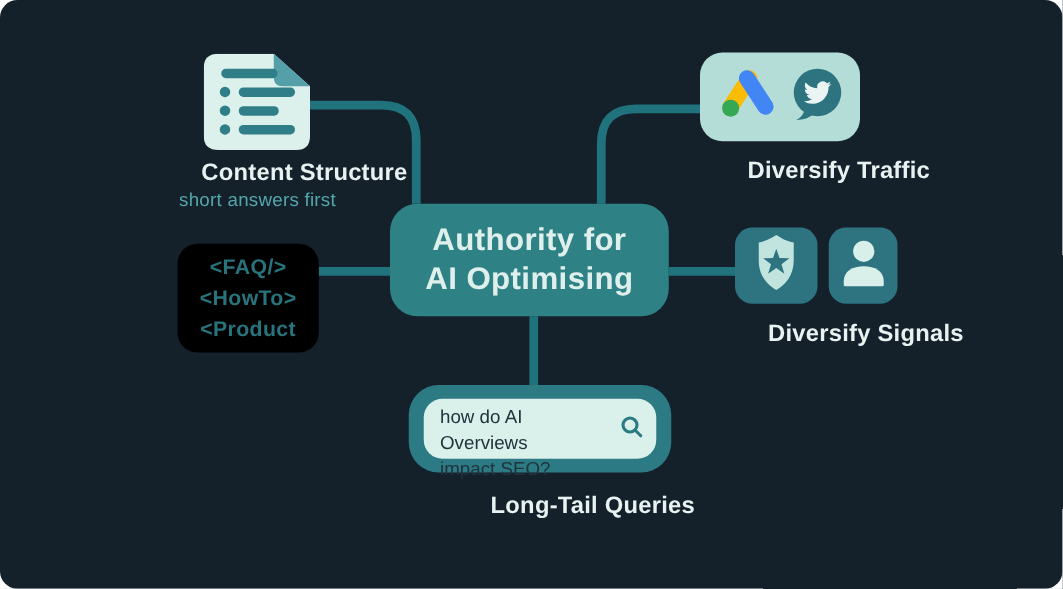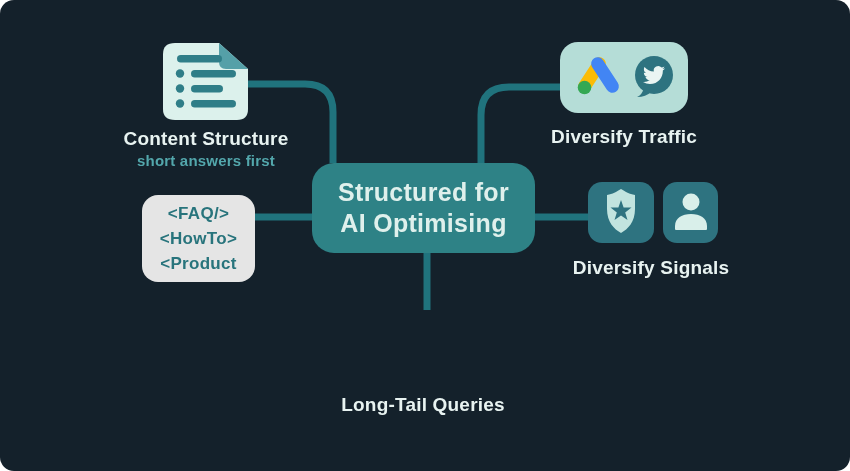--- a/index.html
+++ b/index.html
@@ -5,26 +5,26 @@
   html,body{margin:0;padding:0;background:#FFFFFF;}
   .canvas{
     position:relative;width:850px;height:471px;background:#14212B;
     border-radius:14px;overflow:hidden;
     font-family:"Liberation Sans","DejaVu Sans",sans-serif;
   }
   .connectors{position:absolute;left:0;top:0;width:850px;height:471px;}
   .connectors path{stroke:#20737D;stroke-width:7;fill:none;}
 
   .label{
-    position:absolute;text-align:center;color:#E8F3F1;
+    position:absolute;text-align:right;color:#E8F3F1;
     font-size:19px;font-weight:bold;letter-spacing:.2px;white-space:nowrap;
   }
   .sublabel{
     position:absolute;text-align:center;color:#53A7AC;
-    font-size:15px;font-weight:bold;letter-spacing:.2px;white-space:nowrap;
+    font-size:15px;font-weight:normal;letter-spacing:.2px;white-space:nowrap;
   }
 
   
   .doc-icon{position:absolute;left:163px;top:43px;width:85px;height:77px;}
 
   
   .central{
     position:absolute;left:312px;top:163px;width:223px;height:90px;
     background:#2E8286;border-radius:22px;color:#DFF0EC;
     display:flex;flex-direction:column;align-items:center;justify-content:center;
@@ -40,21 +40,21 @@
 
   
   .tile{position:absolute;top:182px;height:61px;background:#2E7380;border-radius:14px;
         display:flex;align-items:center;justify-content:center;}
   .tile-shield{left:588px;width:66px;}
   .tile-person{left:663px;width:55px;}
 
   
   .code-box{
     position:absolute;left:142px;top:195px;width:113px;height:87px;
-    background:#e5e5e5;border-radius:16px;
+    background:#000000;border-radius:16px;
     display:flex;flex-direction:column;align-items:center;justify-content:center;
     color:#28747C;font-size:17px;font-weight:bold;line-height:25px;letter-spacing:.3px;
   }
 
   
   .lt-outer{
     position:absolute;left:327px;top:308px;width:210px;height:70px;
     background:#2C7A83;border-radius:24px;
   }
   .search-box{
@@ -88,21 +88,21 @@
       <circle cx="17" cy="60.5" r="4.2" fill="#2F7E88"></circle>
       <rect x="28" y="27" width="45" height="7.5" rx="3.75" fill="#2F7E88"></rect>
       <rect x="28" y="42" width="32" height="7.5" rx="3.75" fill="#2F7E88"></rect>
       <rect x="28" y="57" width="45" height="7.5" rx="3.75" fill="#2F7E88"></rect>
     </svg>
   </div>
   <div class="label" style="left:86px;top:128px;width:240px;">Content Structure</div>
   <div class="sublabel" style="left:86px;top:152px;width:240px;">short answers first</div>
 
   <div class="central">
-    <div>Structured for</div>
+    <div>Authority for</div>
     <div>AI Optimising</div>
   </div>
 
   <div class="diversify-box">
     <span>
       <svg width="52" height="46" viewBox="0 0 52 46">
         <rect x="14.5" y="2" width="13" height="40" rx="6.5" fill="#FBBC05" transform="rotate(33 21 22)"></rect>
         <circle cx="13.5" cy="34.5" r="6.8" fill="#34A853"></circle>
         <rect x="27.5" y="2" width="13" height="40" rx="6.5" fill="#4285F4" transform="rotate(-33 34 22)"></rect>
       </svg>
@@ -136,15 +136,29 @@
     </span>
   </div>
   <div class="label" style="left:531px;top:257px;width:240px;">Diversify Signals</div>
 
   <div class="code-box">
     <div>&lt;FAQ/&gt;</div>
     <div>&lt;HowTo&gt;</div>
     <div>&lt;Product</div>
   </div>
 
-  <div class="label" style="left:303px;top:394px;width:240px;">Long-Tail Queries</div>
+  <div class="lt-outer">
+    <div class="search-box">
+      <div class="search-row">
+        <span>how do AI Overviews</span>
+        <span class="search-icon">
+          <svg width="19" height="19" viewBox="0 0 19 19">
+            <circle cx="8" cy="8" r="5.6" fill="none" stroke="#2B7B82" stroke-width="2.5"></circle>
+            <line x1="12.4" y1="12.4" x2="16.6" y2="16.6" stroke="#2B7B82" stroke-width="2.5" stroke-linecap="round"></line>
+          </svg>
+        </span>
+      </div>
+      <div>impact SEO?</div>
+    </div>
+  </div>
+  <div class="label" style="left:316px;top:394px;width:240px;">Long-Tail Queries</div>
 
 </div>
 
 </body></html>

